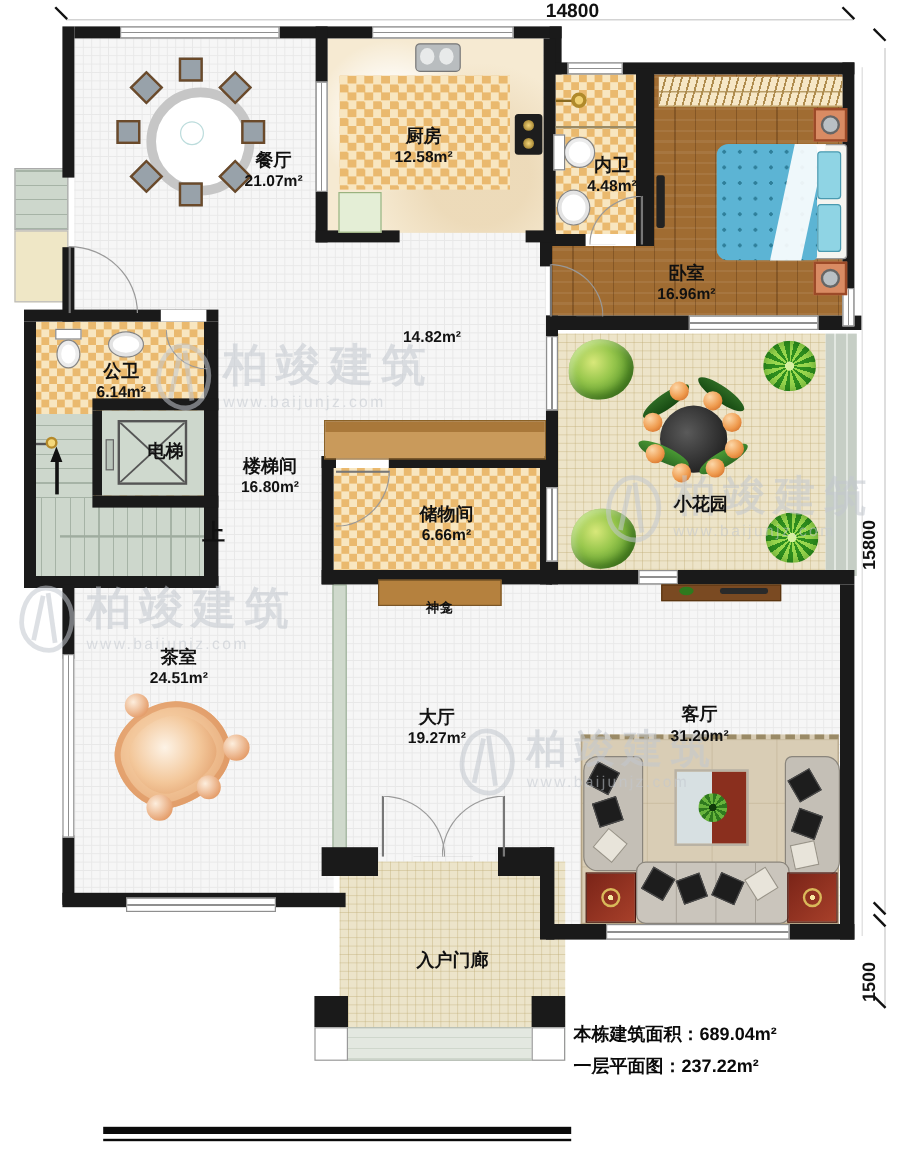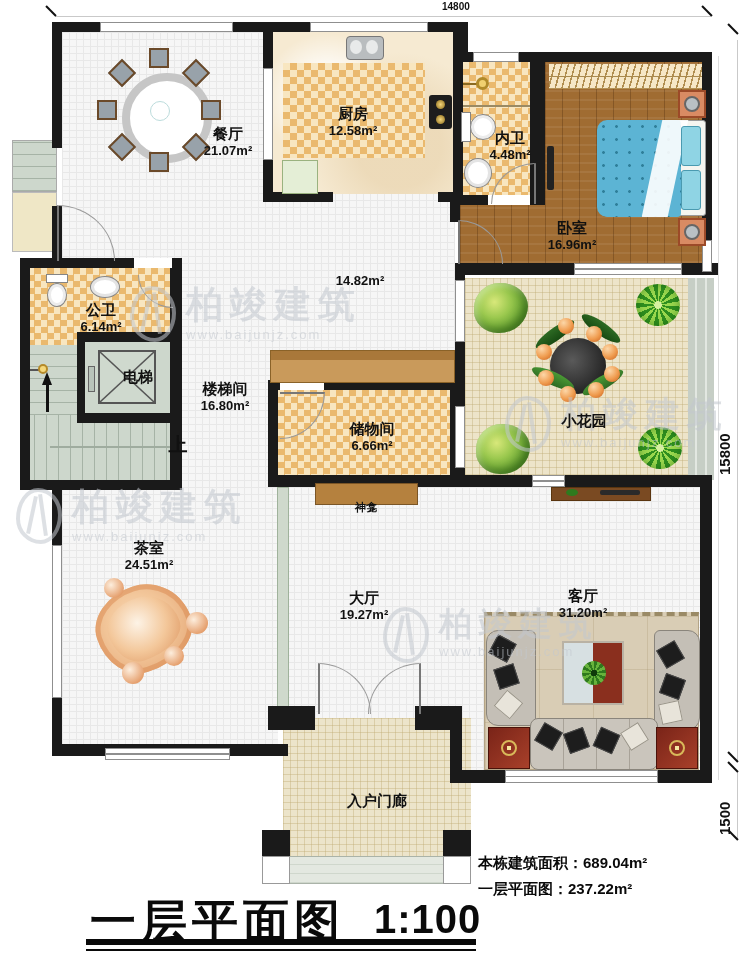--- a/index.html
+++ b/index.html
@@ -33,21 +33,21 @@
   .small-label{font-size:13px}
   .arc{position:absolute;z-index:12}
   .wm{position:absolute;color:#c3c8cf;opacity:.55;display:flex;gap:10px;z-index:25;pointer-events:none}
   .wm .brand{font-size:37px;font-weight:bold;letter-spacing:7px;line-height:1}
   .wm .url{font-size:13px;letter-spacing:2px;margin-top:4px}
   .wm-logo{width:38px;height:48px;border:4px solid currentColor;border-radius:48% 52% 46% 54%/55% 48% 52% 45%;position:relative;flex:none}
   .wm-logo::before{content:"";position:absolute;left:10px;top:4px;width:4px;height:38px;background:currentColor;transform:rotate(12deg)}
   .wm-logo::after{content:"";position:absolute;left:21px;top:2px;width:4px;height:42px;background:currentColor;transform:rotate(-8deg)}
   .dline{position:absolute;background:#c9c9c9}
   .tick{position:absolute;width:14px;height:2px;background:#111;transform:rotate(45deg);z-index:5}
-  .dimh{position:absolute;font-size:10px;font-weight:bold;}
+  .dimh{position:absolute;font-size:16px;font-weight:bold;text-align:center}
   .dimv{position:absolute;writing-mode:vertical-rl;transform:rotate(180deg);font-size:15px;font-weight:bold}
   .title{position:absolute;left:90px;top:891px;font-size:46px;font-weight:bold;letter-spacing:5px;color:#0a0a0a}
   .scale{position:absolute;left:374px;top:897px;font-size:40px;font-weight:bold;letter-spacing:1px;color:#0a0a0a}
   .uline{position:absolute;background:#0a0a0a}
   .stats{position:absolute;left:478px;top:850px;font-size:15px;font-weight:600;line-height:1.72;color:#0a0a0a}
   .toiletT{position:absolute;background:#fff;border:1px solid #858585;box-sizing:border-box}
   .toiletB{position:absolute;background:#fff;border:1px solid #858585;border-radius:50%;box-sizing:border-box;box-shadow:inset 0 0 0 3px #ececec}
   .sink{position:absolute;background:#fff;border:1px solid #858585;border-radius:50%;box-sizing:border-box;box-shadow:inset 0 0 0 3px #e4e4e4}
   .chair{position:absolute;width:20px;height:20px;background:#98a2aa;border:2px solid #6b4a2a;box-sizing:border-box}
   .pil{position:absolute;width:19px;height:19px;background:#1d1d1d;border:1px solid #4a4a4a}
@@ -360,22 +360,20 @@
     </div>
   </div>
   <div class="wm" style="left:383px;top:607px">
     <div class="wm-logo"></div>
     <div class="txt" style="display:flex;flex-direction:column">
       <span class="brand" style="font-size:33px">柏竣建筑</span>
       <span class="url">www.baijunjz.com</span>
     </div>
   </div>
 
-  <div class="title">一层平面图</div>
-  <div class="scale">1:100</div>
   <div class="uline" style="left:86px;top:939px;width:390px;height:6px"></div>
   <div class="uline" style="left:86px;top:949px;width:390px;height:2px"></div>
   <div class="stats">
     <div><span>本栋建筑面积：</span><span>689.04m²</span></div>
     <div><span>一层平面图：</span><span>237.22m²</span></div>
   </div>
 
 </div>
 
 </body></html>

